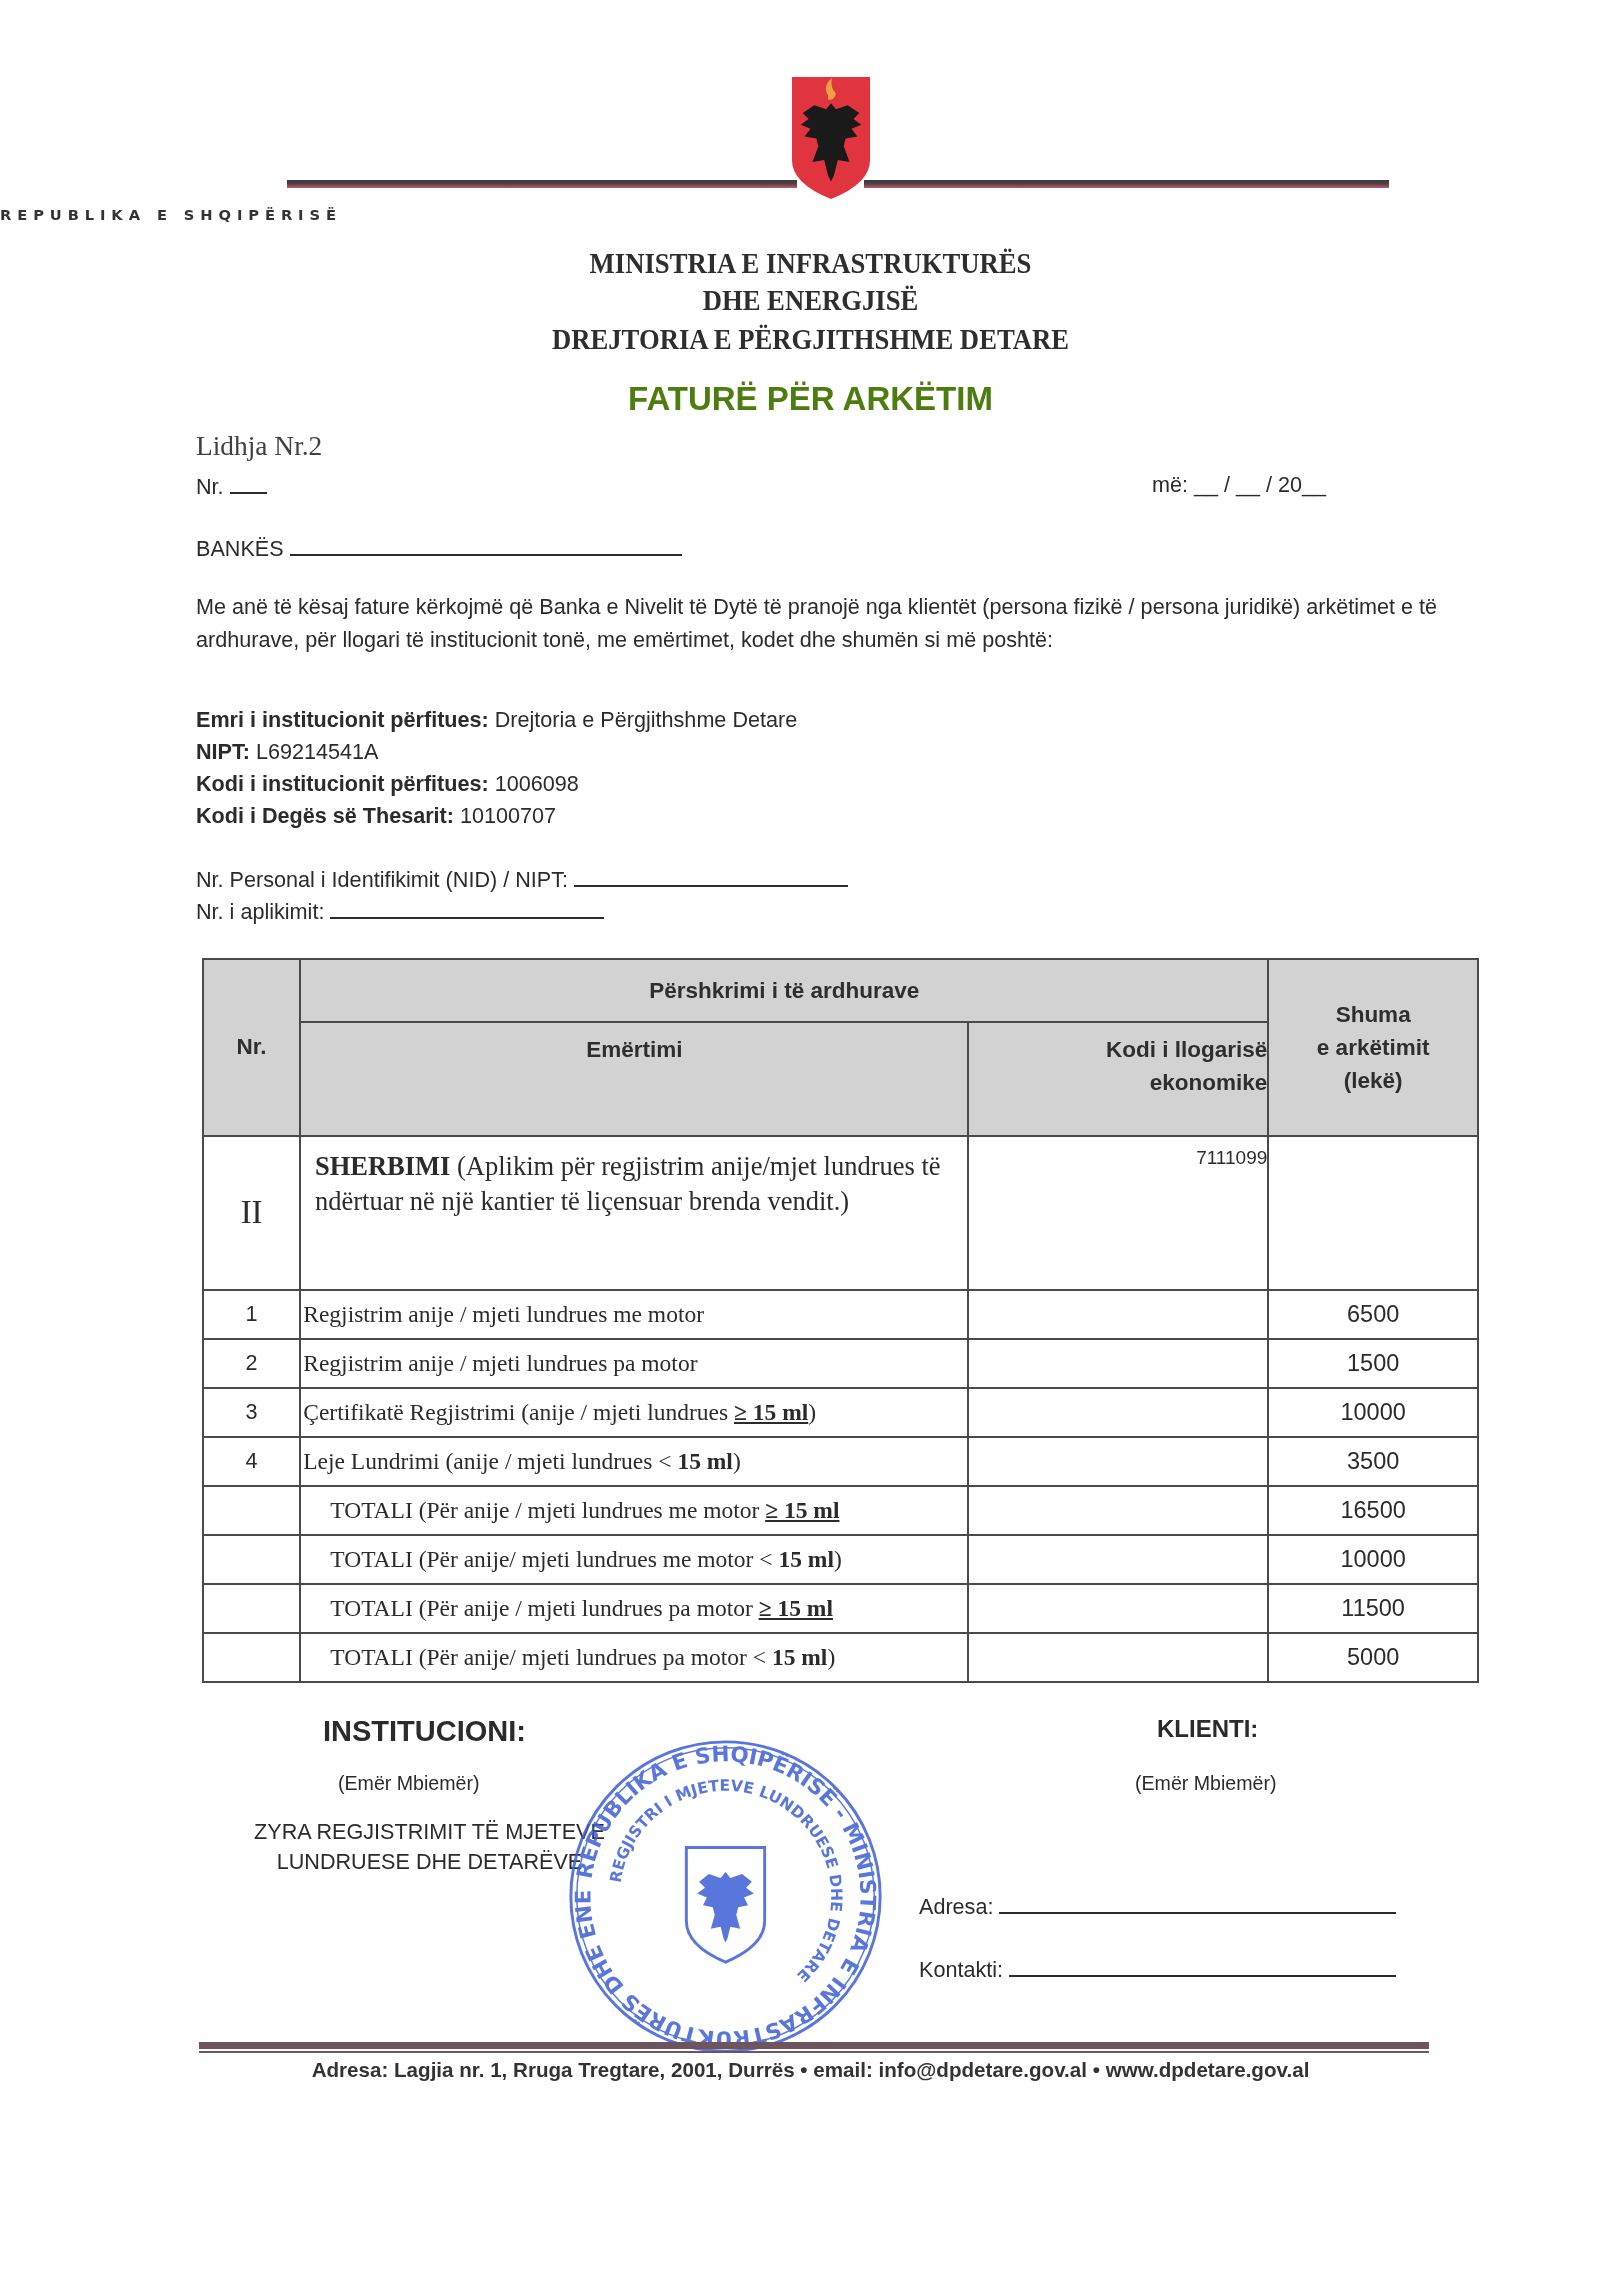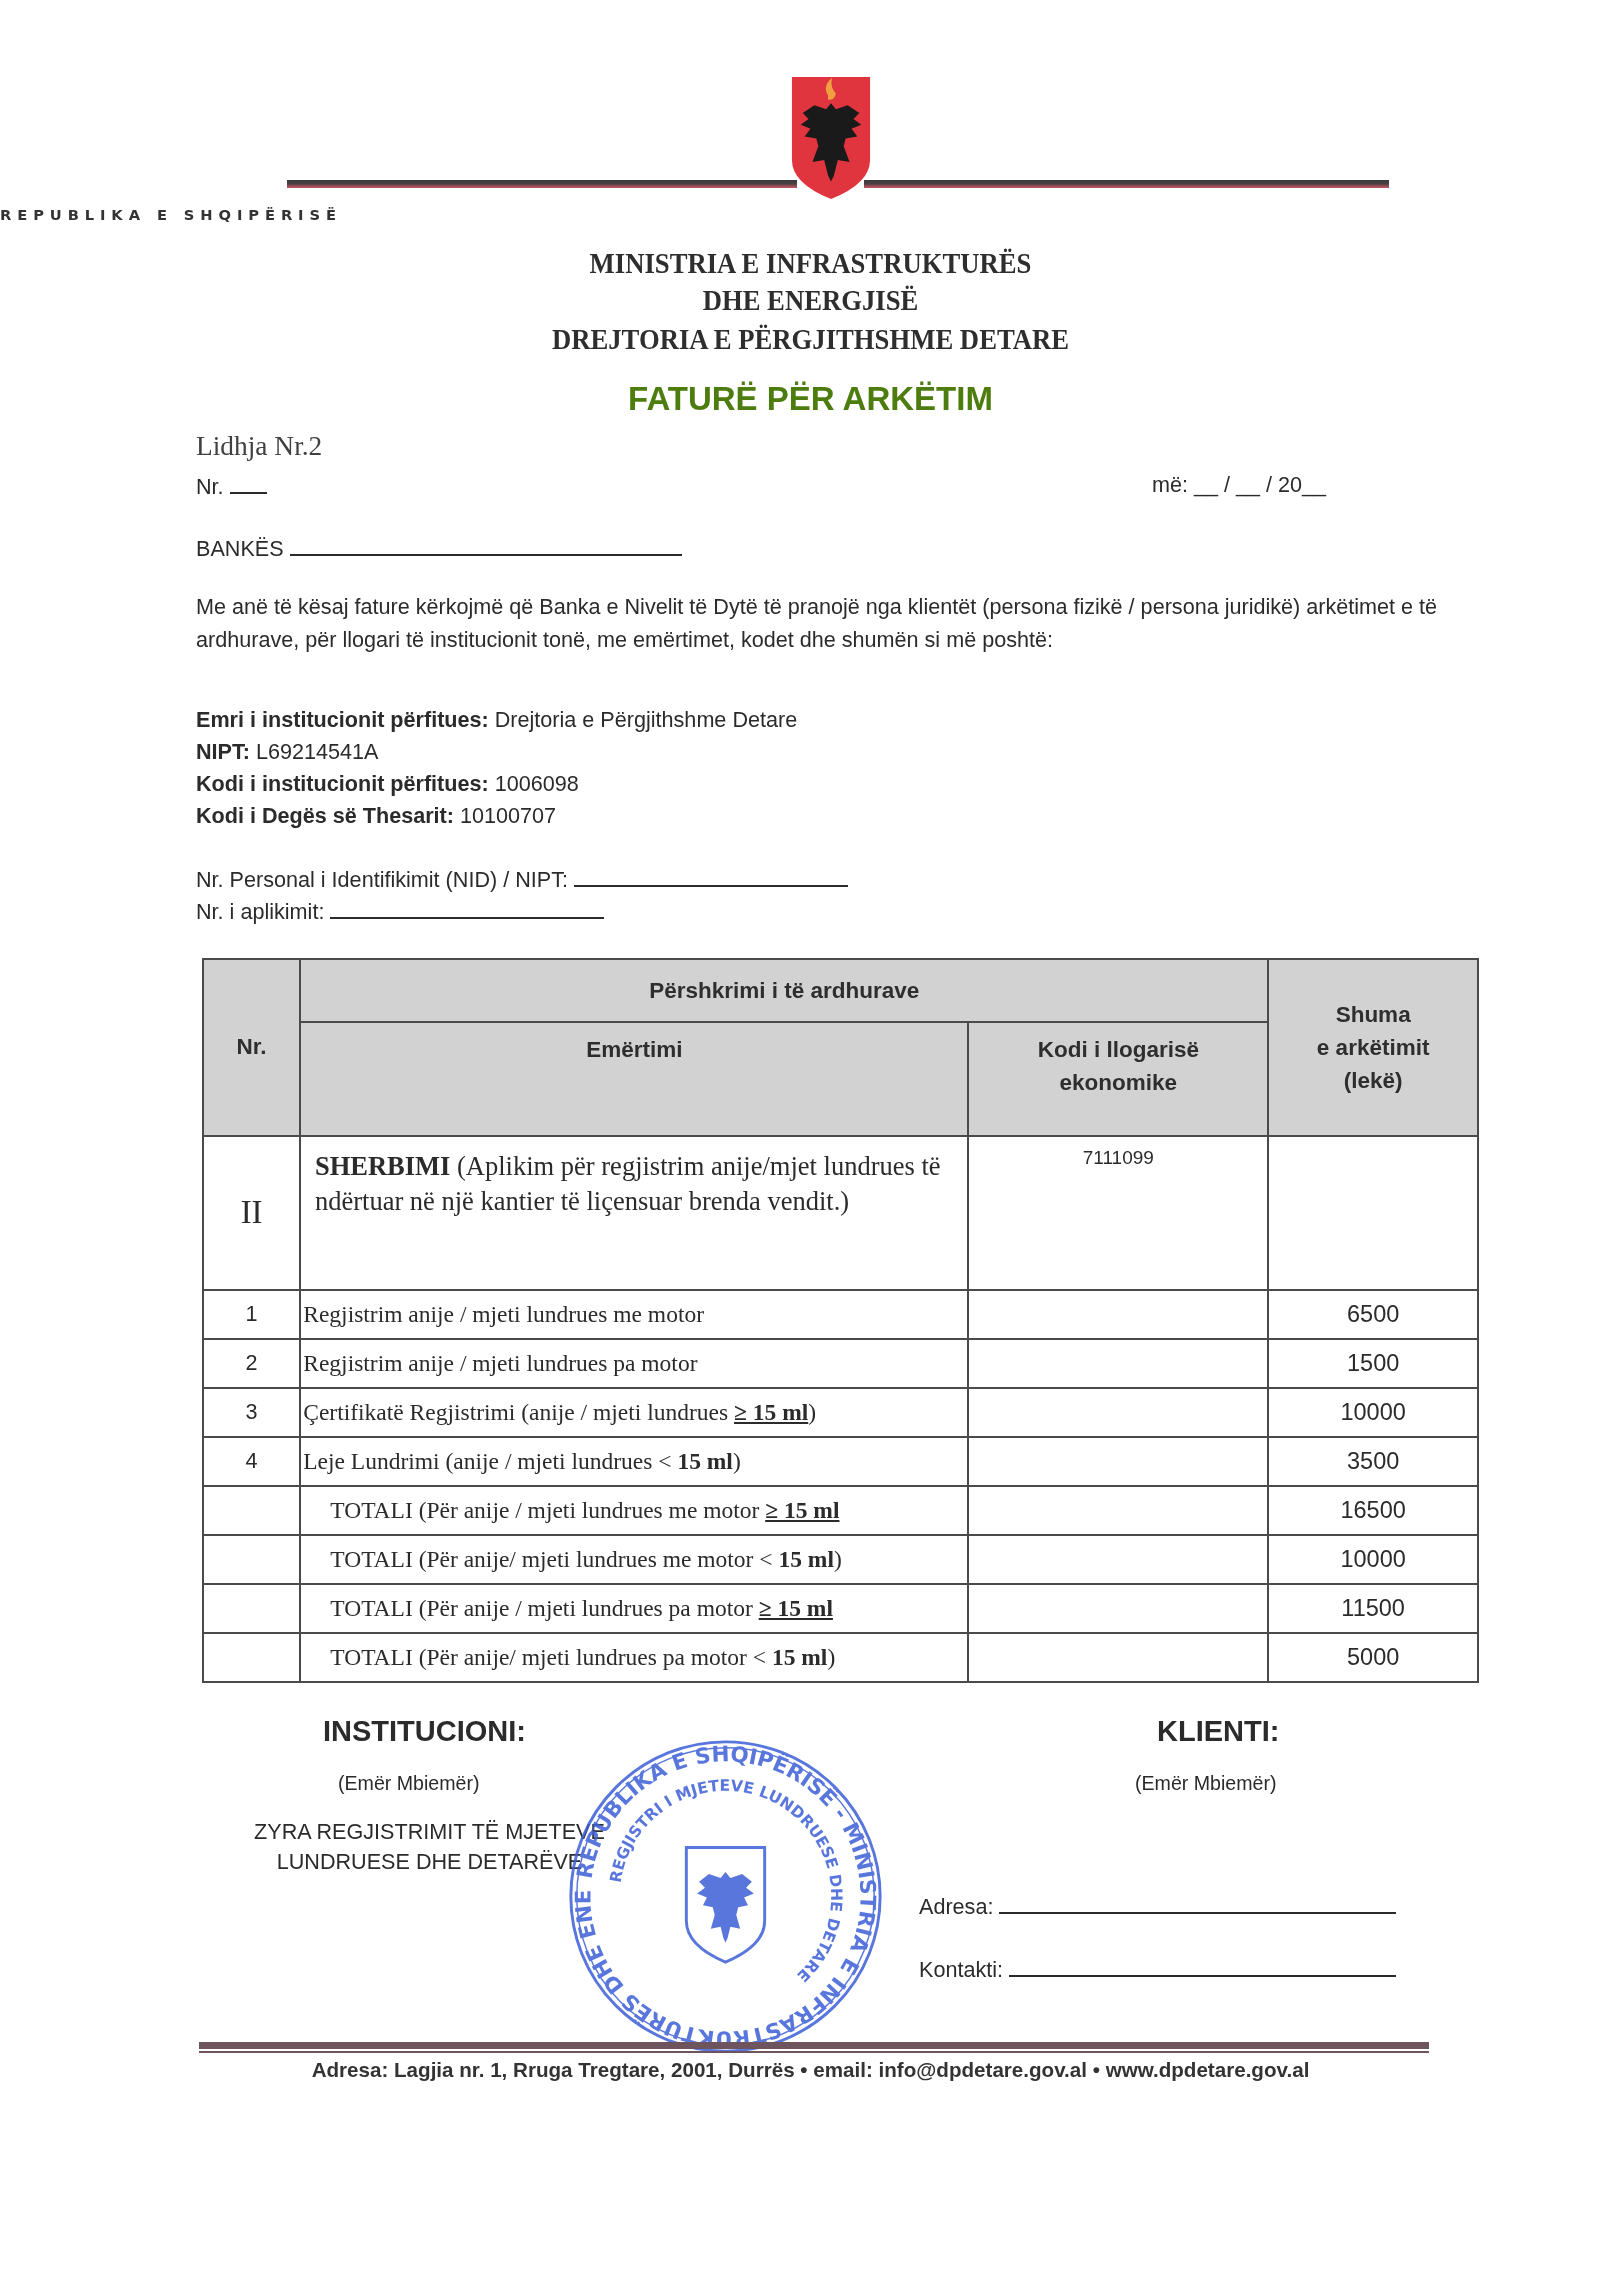--- a/index.html
+++ b/index.html
@@ -27,41 +27,41 @@
   .info { position: absolute; left: 196px; top: 704px; font-size: 21.6px; line-height: 32px; }
   .info b { font-weight: bold; }
   .client { position: absolute; left: 196px; top: 864px; font-size: 21.6px; line-height: 32px; }
 
   
   table.fees { position: absolute; left: 202px; top: 958px; width: 1277px; border-collapse: collapse; font-size: 21.6px; }
   table.fees td, table.fees th { border: 2px solid #4a4a4a; padding: 0; }
   table.fees th { background: #d2d2d2; font-weight: bold; color: #2e2e2e; font-size: 22.5px; }
   .c-nr { width: 96px; text-align: center; }
   .c-em { width: 672px; }
-  .c-kodi { width: 300px; text-align: center; }
+  .c-kodi { width: 300px; text-align: right; }
   .c-sh { width: 209px; text-align: center; }
   th.top { height: 61px; }
   th.sub { height: 102px; vertical-align: top; padding-top: 9.8px !important; line-height: 33px; }
   th.shuma { line-height: 33px; }
   tr.main td { height: 140px; vertical-align: top; }
   tr.main td.roman { vertical-align: middle; font-family: "Liberation Serif", serif; font-size: 33px; }
   tr.main td.desc { padding: 11.8px 0 0 13.7px !important; font-size: 26.5px; line-height: 35px; font-family: "Liberation Serif", serif; }
   tr.main td.code { padding-top: 9.8px !important; font-size: 19px; border-radius: 28px; }
   tr.item td { height: 47px; }
   tr.item td.desc { font-family: "Liberation Serif", serif; font-size: 23.5px; padding-left: 2px !important; }
   tr.total td.desc { font-family: "Liberation Serif", serif; font-size: 23.5px; padding-left: 29px !important; }
   td.amount { text-align: center; font-size: 23.5px; }
   .u { text-decoration: underline; font-weight: bold; }
   .bold { font-weight: bold; }
 
   
   .inst-title { position: absolute; left: 323px; top: 1715px; font-weight: bold; font-size: 29px; }
   .inst-name { position: absolute; left: 338px; top: 1772px; font-size: 19.6px; }
   .inst-office { position: absolute; left: 214px; top: 1817px; font-size: 21.6px; line-height: 30px; text-align: center; width: 431px; }
-  .cli-title { position: absolute; left: 1157px; top: 1715px; font-weight: bold; font-size: 29px; }
+  .cli-title { position: absolute; left: 1157px; top: 1715px; font-weight: bold; font-size: 24px; }
   .cli-name { position: absolute; left: 1135px; top: 1772px; font-size: 19.6px; }
   .adresa { position: absolute; left: 919px; top: 1892px; font-size: 21.6px; }
   .kontakti { position: absolute; left: 919px; top: 1955px; font-size: 21.6px; }
   .stamp { position: absolute; left: 564px; top: 1735px; width: 323px; height: 323px; opacity: 0.85; }
 
   .ftr-line1 { position: absolute; left: 199px; top: 2042px; width: 1230px; height: 6.9px; background: #6e545c; }
   .ftr-line2 { position: absolute; left: 199px; top: 2051px; width: 1230px; height: 2px; background: #6e545c; }
   .footer { position: absolute; left: 0; top: 2058px; width: 1621px; text-align: center; font-weight: bold; font-size: 20.6px; color: #333; }
 </style>
 </head>

